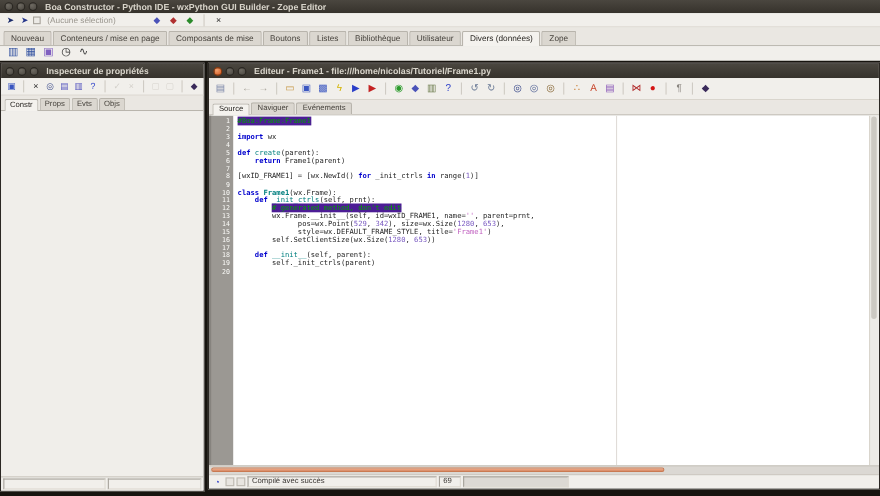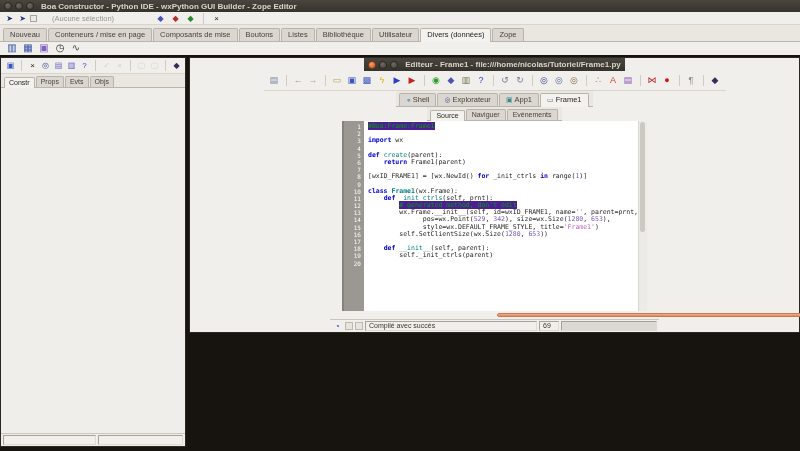--- a/index.html
+++ b/index.html
@@ -25,36 +25,36 @@
           border-bottom:1px solid #b9b5ad;}
   .tab{display:flex;align-items:center;gap:2px;padding:1px 6px 2px 6px;font-size:7.5px;color:#46423c;
        background:#dbd7d0;border:1px solid #b8b4ac;border-bottom:none;border-radius:2px 2px 0 0;
        margin-right:1px;white-space:nowrap;cursor:default;}
   .tab.sel{background:#f4f2ee;color:#221f1b;position:relative;margin-bottom:-1px;padding-bottom:3px;}
   .tabicon{font-size:7px;line-height:7px;}
   
   #main-window{left:0;top:0;width:800px;height:55px;border:none;}
   #mw-toolbar{height:13px;}
   .checkbox{width:7px;height:7px;border:1px solid #a8a49c;background:#eceae6;box-sizing:border-box;}
-  .greyed-label{font-size:7.5px;color:#9a968e;margin:0 13px;}
+  .greyed-label{font-size:7.5px;color:#9a968e;margin:0 4px;}
   #mw-palette-row{height:15px;}
   #mw-component-row{height:14px;display:flex;align-items:center;gap:4px;padding:0 6px;background:#f1efeb;}
   .comp-icon{width:12px;height:12px;line-height:12px;text-align:center;font-size:10px;}
   
   #inspector-window{left:0;top:57px;width:186px;height:390px;}
   #inspector-toolbar{height:15px;}
   #inspector-tabrow .tab{font-size:7px;padding:1px 4px 2px 4px;}
   #inspector-content{flex:1;background:#f0eeea;}
   .statusbar{height:12px;background:#f1efeb;border-top:1px solid #c9c5bd;display:flex;
              align-items:center;gap:2px;padding:0 2px;font-size:7px;color:#3a3632;}
   .sunken{box-sizing:border-box;height:10px;line-height:8px;border:1px solid;
           border-color:#a5a19a #dedad2 #dedad2 #a5a19a;background:#f1efeb;padding:0 3px;
           white-space:nowrap;overflow:hidden;}
   
-  #editor-window{left:189px;top:57px;width:611px;height:276px;align-items:center;}
+  #editor-window{left:189px;top:57px;width:611px;height:388px;}
   #editor-toolbar{height:19px;}
   #editor-subtabrow .tab{font-size:7px;padding:1px 5px 2px 5px;}
   #code-area{flex:1;display:flex;background:#ffffff;overflow:hidden;}
   #line-margin{width:22px;background:#9b9893;border-left:2px solid #86837e;box-sizing:border-box;
                padding-top:2px;flex:0 0 auto;}
   .ln{height:7.2px;line-height:7.2px;font-size:6px;color:#fbfbf8;text-align:right;padding-right:3px;
       font-family:"DejaVu Sans Mono",monospace;}
   #code-pane{flex:1;position:relative;padding:2px 0 0 4px;font-family:"DejaVu Sans Mono",monospace;
              font-size:6.5px;}
   .cl{height:7.2px;line-height:7.2px;white-space:pre;}
@@ -138,20 +138,26 @@
     <div id="mw-component-row">
         <div class="comp-icon" style="color: rgb(48, 80, 160);">▥</div>
         <div class="comp-icon" style="color: rgb(48, 80, 160);">▦</div>
         <div class="comp-icon" style="color: rgb(128, 96, 192);">▣</div>
         <div class="comp-icon" style="color: rgb(48, 48, 48);">◷</div>
         <div class="comp-icon" style="color: rgb(64, 64, 64);">∿</div>
       </div>
   </div>
 
   <div class="window" id="inspector-window">
+    <div class="titlebar">
+      <span class="winbtn"></span>
+      <span class="winbtn"></span>
+      <span class="winbtn"></span>
+      <span class="wtitle">Inspecteur de propriétés</span>
+    </div>
     <div class="toolbar" id="inspector-toolbar">
         <div class="tbicon small" style="color: rgb(58, 86, 192);">▣</div>
         <div class="tbsep"></div>
         <div class="tbicon small" style="color: rgb(26, 26, 26);">×</div>
         <div class="tbicon small" style="color: rgb(58, 74, 138);">◎</div>
         <div class="tbicon small" style="color: rgb(90, 90, 192);">▤</div>
         <div class="tbicon small" style="color: rgb(90, 90, 192);">▥</div>
         <div class="tbicon small" style="color: rgb(42, 62, 200);">?</div>
         <div class="tbsep"></div>
         <div class="tbicon small dis" style="color: rgb(184, 180, 172);">✓</div>
@@ -218,38 +224,20 @@
         <div class="tbicon" style="color: rgb(200, 120, 40);">∴</div>
         <div class="tbicon" style="color: rgb(200, 68, 42);">A</div>
         <div class="tbicon" style="color: rgb(138, 86, 184);">▤</div>
         <div class="tbsep"></div>
         <div class="tbicon" style="color: rgb(176, 40, 40);">⋈</div>
         <div class="tbicon" style="color: rgb(212, 20, 20);">●</div>
         <div class="tbsep"></div>
         <div class="tbicon" style="color: rgb(138, 134, 128);">¶</div>
         <div class="tbsep"></div>
         <div class="tbicon" style="color: rgb(58, 42, 90);">◆</div>
-      </div>
-    <div class="tabrow" id="editor-tabrow">
-        <div class="tab">
-          <span class="tabicon" style="color: rgb(122, 152, 200);">●</span>
-          <span>Shell</span>
-        </div>
-        <div class="tab">
-          <span class="tabicon" style="color: rgb(58, 74, 138);">◎</span>
-          <span>Explorateur</span>
-        </div>
-        <div class="tab">
-          <span class="tabicon" style="color: rgb(58, 138, 138);">▣</span>
-          <span>App1</span>
-        </div>
-        <div class="tab sel">
-          <span class="tabicon" style="color: rgb(106, 106, 106);">▭</span>
-          <span>Frame1</span>
-        </div>
       </div>
     <div class="tabrow" id="editor-subtabrow">
         <div class="tab sel">
           <span>Source</span>
         </div>
         <div class="tab">
           <span>Naviguer</span>
         </div>
         <div class="tab">
           <span>Evénements</span>

